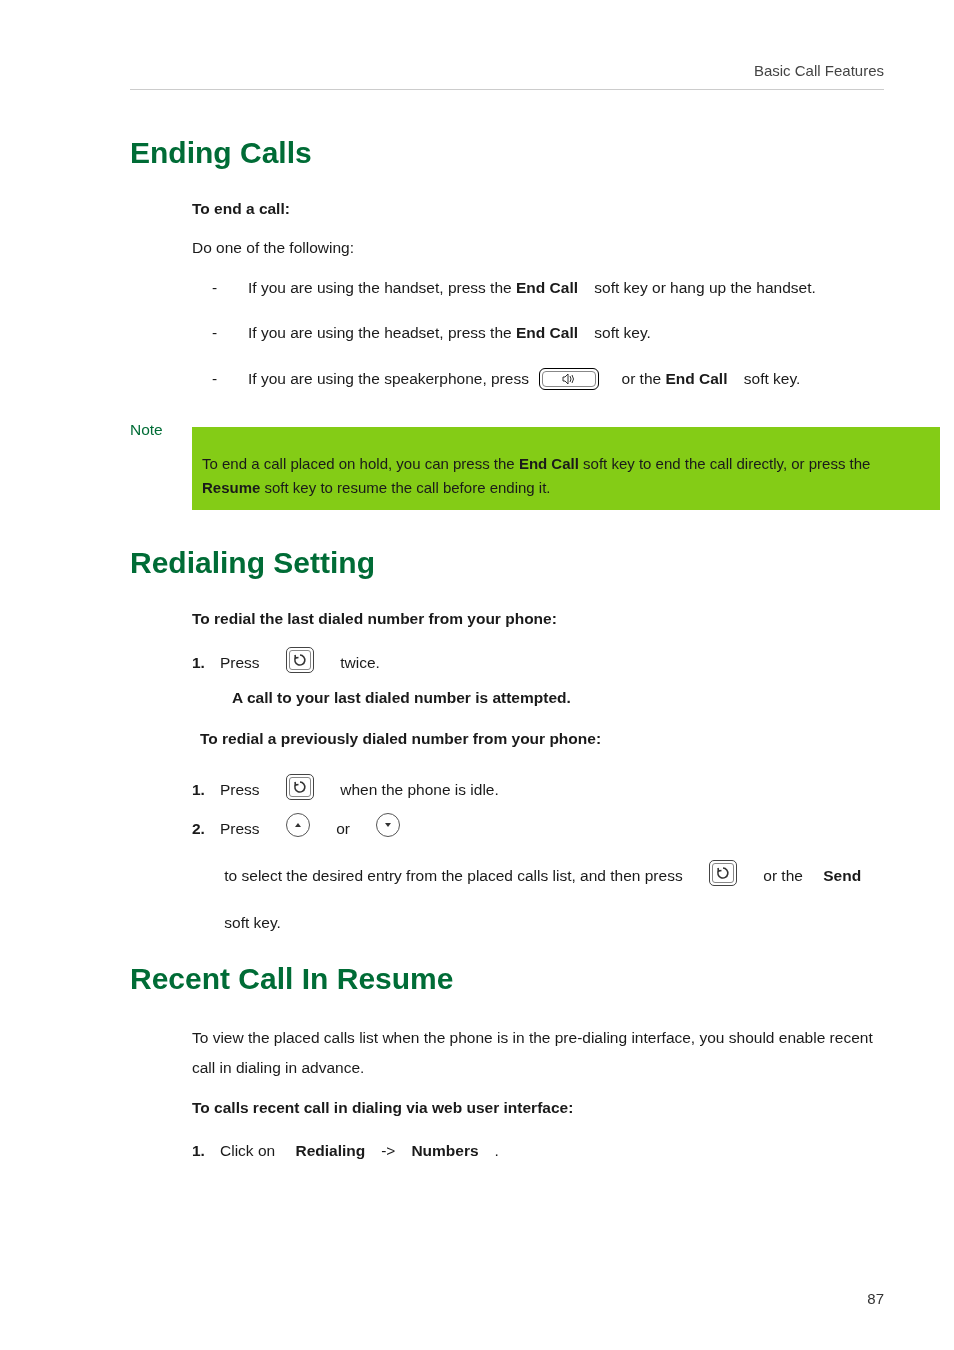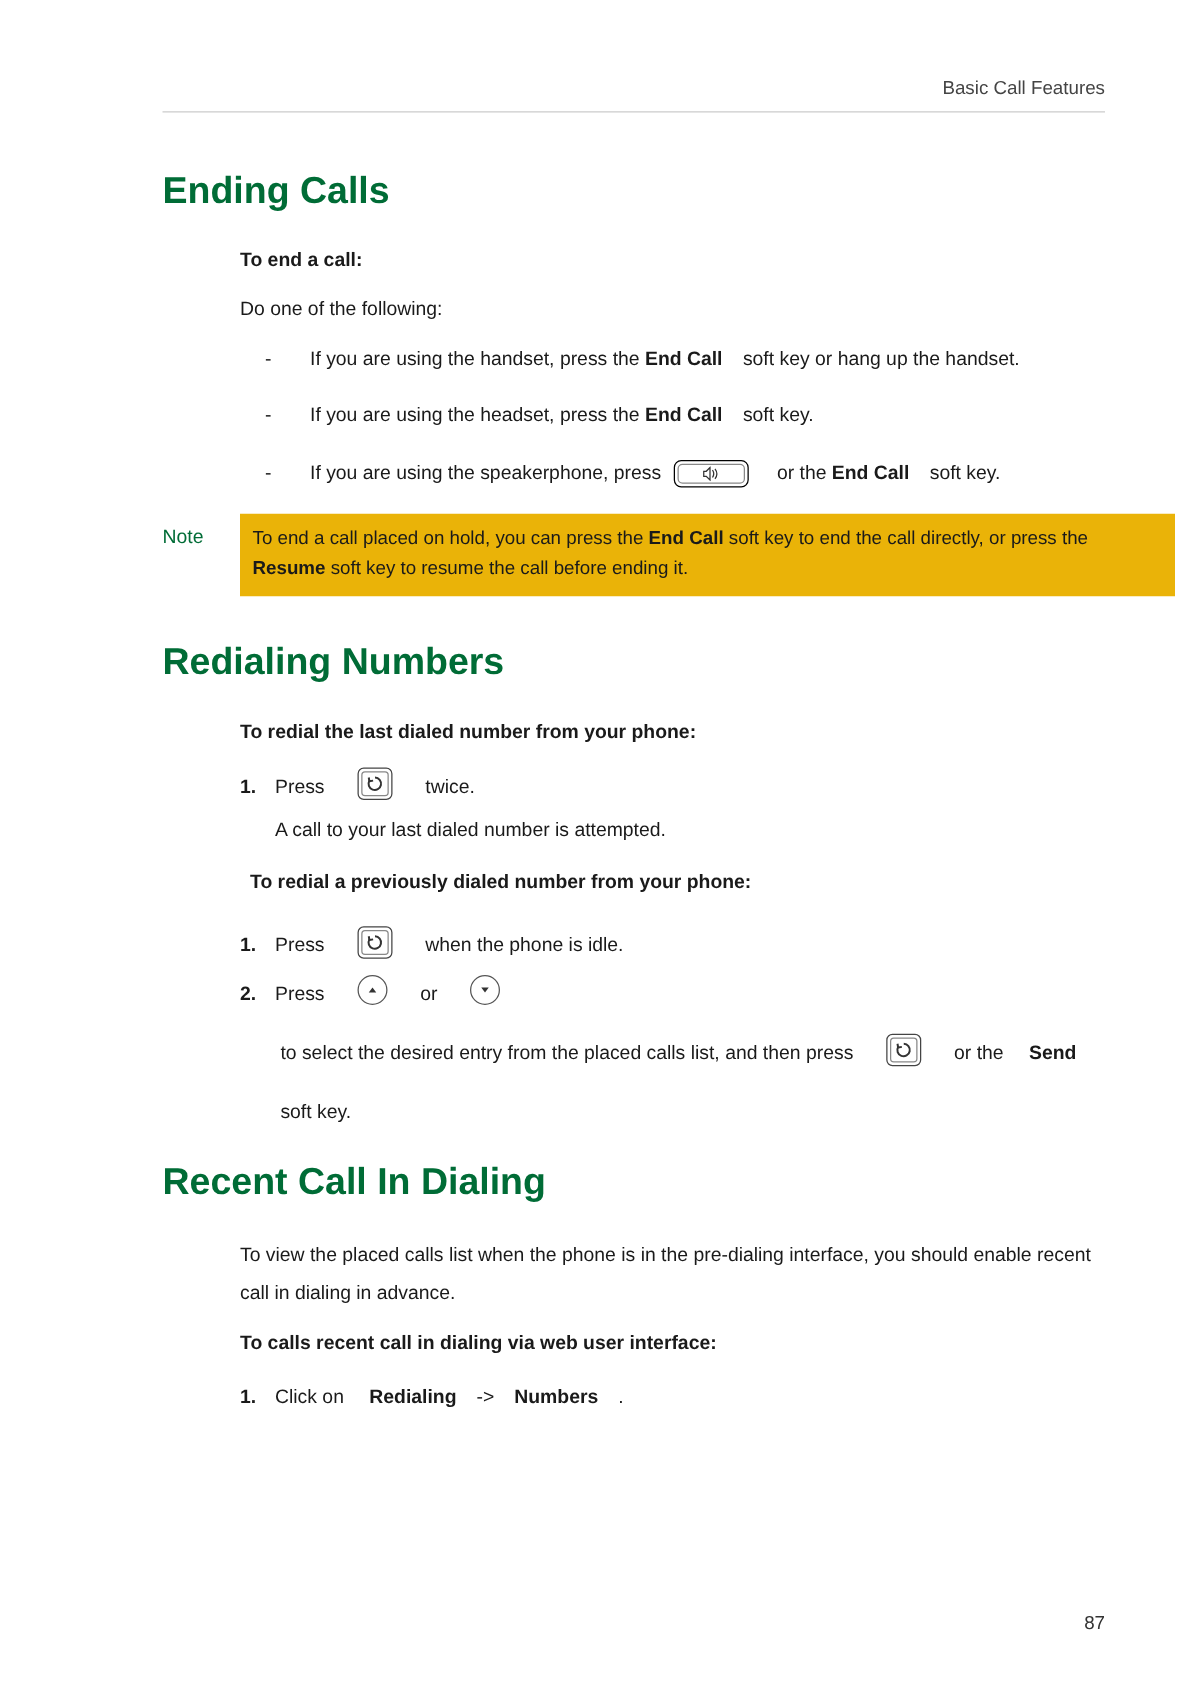--- a/index.html
+++ b/index.html
@@ -85,44 +85,46 @@
     left: 0;
     top: 0;
     font-weight: 700;
   }
   ol.num li .line {
     display: flex;
     flex-wrap: wrap;
     gap: 16px;
   }
   .followup {
-    margin-left: 28px;
+    margin-left: 40px;
     margin-top: -2px;
     margin-bottom: 14px;
     font-size: 15.5px;
+    font-weight: bold;
   }
   .bold { font-weight: 700; }
   .note-block {
     display: flex;
     margin: 4px -62px 30px -62px;
     align-items: flex-start;
   }
   .note-label {
     color: #006c36;
     font-weight: 400;
     font-size: 15.5px;
     width: 62px;
     padding-top: 7px;
   }
   .note-body {
     flex: 1;
-    background: #eab308;
-    padding: 8px 10px 10px 10px;
+    background: #84cc16;
+    padding: 25px 10px 10px 10px;
     font-size: 15px;
     line-height: 1.6;
+    margin-top: 16px;
   }
   .note-body .bold { font-weight: 700; }
   .seg { white-space: pre; }
   
   .keybtn {
     display: inline-flex;
     align-items: center;
     justify-content: center;
     vertical-align: middle;
     margin: 0 6px;
@@ -211,21 +213,21 @@
   </ul>
 
   <div class="note-block">
     <div class="note-label">Note</div>
     <div class="note-body">
       <span>To end a call placed on hold, you can press the </span><span class="bold">End Call</span><span> soft key to end the call directly, or press the </span><span class="bold">Resume</span><span> soft key to resume the call before ending it.</span>
     </div>
   </div>
 </div>
 
-<h1 class="section-title">Redialing Numbers</h1>
+<h1 class="section-title">Redialing Setting</h1>
 <div class="content-inner">
   <div class="subhead">To redial the last dialed number from your phone:</div>
   <ol class="num">
     <li>
       <span class="marker">1.</span>
       <span class="line">
         <span class="seg">Press </span>
         <span class="keybtn redial">
           <span class="inner">
             <svg width="14" height="14" viewBox="0 0 14 14">
@@ -282,21 +284,21 @@
           </span>
         </span>
         <span class="seg"> or the </span>
           <span class="bold">Send</span>
           <span class="seg"> soft key.</span>
       </span>
     </li>
   </ol>
 </div>
 
-<h1 class="section-title" style="margin-top:18px">Recent Call In Dialing</h1>
+<h1 class="section-title" style="margin-top:18px">Recent Call In Resume</h1>
 <div class="content-inner">
   <div class="plain" style="line-height:1.9">To view the placed calls list when the phone is in the pre-dialing interface, you should enable recent call in dialing in advance.</div>
   <div class="subhead" style="margin-top:14px">To calls recent call in dialing via web user interface:</div>
   <ol class="num">
     <li>
       <span class="marker">1.</span>
       <span class="line">
         <span class="seg">Click on </span>
           <span class="bold">Redialing</span>
           <span class="seg">-&gt;</span>

